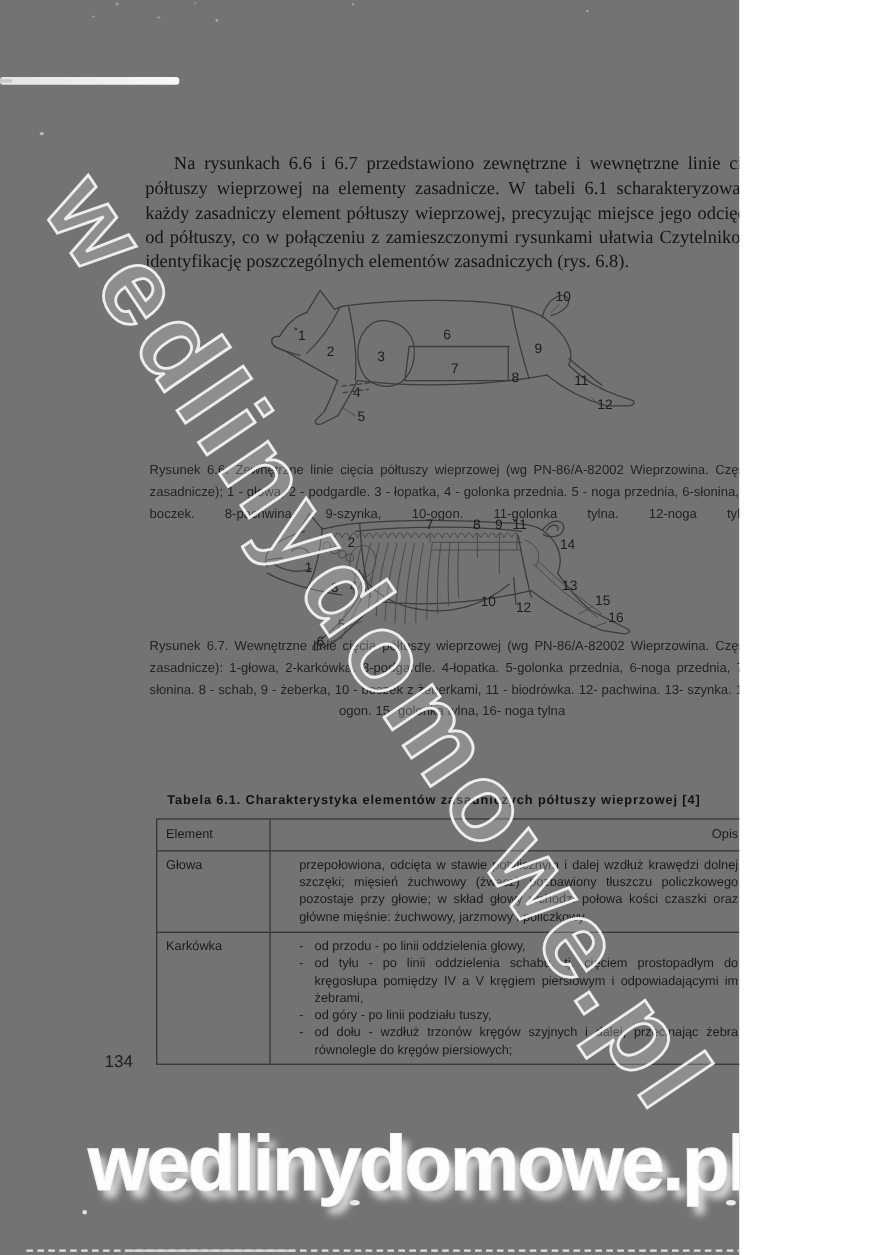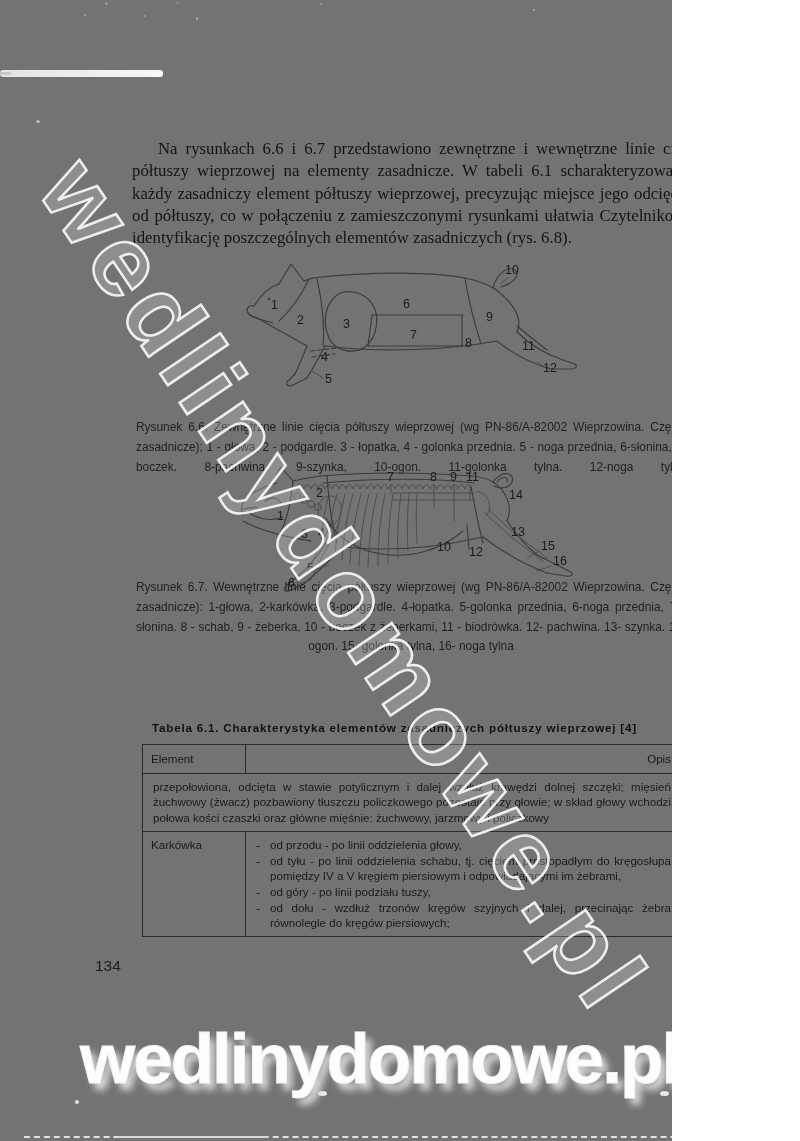--- a/index.html
+++ b/index.html
@@ -18,21 +18,21 @@
   
   .caption{position:absolute;left:136px;width:550px;font-size:11.9px;line-height:19.8px;
            color:#222;text-align:justify;}
   .cap66{text-align-last:justify;}
   .cap67{text-align-last:center;}
   
   .tbl-title{position:absolute;left:152px;top:721px;font-size:11.6px;font-weight:bold;
              letter-spacing:0.8px;color:#111;}
   .tbl{position:absolute;left:142px;top:744px;width:540px;border:1.6px solid #2b2b2b;
        box-sizing:border-box;font-size:11.6px;line-height:15.7px;color:#1a1a1a;}
-  .tr{display:flex;}
+  .tr{display:flex;gap:16px;}
   .tr + .tr{border-top:1.5px solid #2b2b2b;}
   .td-el{width:103px;flex:none;border-right:1.5px solid #2b2b2b;padding:5px 8px;box-sizing:border-box;}
   .td-op{flex:1;padding:5px 10px;box-sizing:border-box;text-align:justify;}
   .td-op-hdr{flex:1;padding:5px 10px;text-align:right;}
   .hdr .td-el,.hdr .td-op-hdr{padding-top:6px;padding-bottom:6px;}
   .bullet{display:flex;}
   .bullet .dash{width:14px;flex:none;}
   .bullet .btxt{flex:1;text-align:justify;}
   
   .pagenum{position:absolute;left:95px;top:957px;font-size:15.5px;color:#1d1d1d;}
@@ -234,20 +234,21 @@
   <div class="caption cap67" style="top:578px;">Rysunek 6.7. Wewnętrzne linie cięcia półtuszy wieprzowej (wg PN-86/A-82002 Wieprzowina. Części zasadnicze): 1-głowa, 2-karkówka. 3-podgardle. 4-łopatka. 5-golonka przednia, 6-noga przednia, 7 - słonina. 8 - schab, 9 - żeberka, 10 - boczek z żeberkami, 11 - biodrówka. 12- pachwina. 13- szynka. 14-ogon. 15- golonka tylna, 16- noga tylna</div>
 
   <div class="tbl-title">Tabela 6.1. Charakterystyka elementów zasadniczych półtuszy wieprzowej [4]</div>
 
   <div class="tbl">
     <div class="tr hdr">
       <div class="td-el">Element</div>
       <div class="td-op-hdr">Opis</div>
     </div>
     <div class="tr">
+      <div class="td-el">Głowa</div>
       <div class="td-op">przepołowiona, odcięta w stawie potylicznym i dalej wzdłuż krawędzi dolnej szczęki; mięsień żuchwowy (żwacz) pozbawiony tłuszczu policzkowego pozostaje przy głowie; w skład głowy wchodzi połowa kości czaszki oraz główne mięśnie: żuchwowy, jarzmowy i policzkowy</div>
     </div>
     <div class="tr">
       <div class="td-el">Karkówka</div>
       <div class="td-op">
         <div class="bullet">
           <span class="dash">-</span>
           <span class="btxt">od przodu - po linii oddzielenia głowy,</span>
         </div>
         <div class="bullet">

